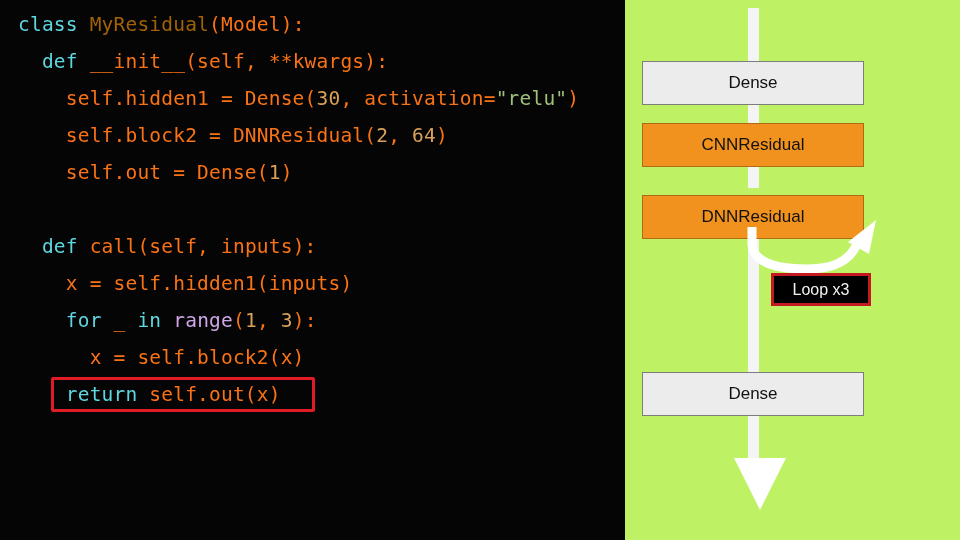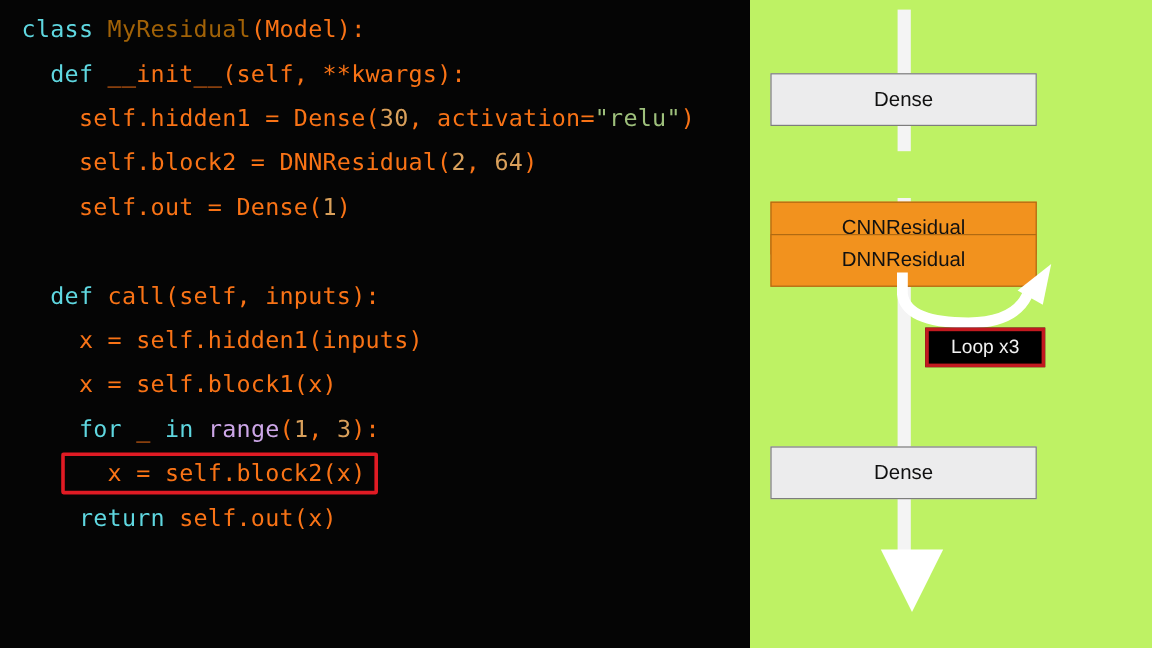--- a/index.html
+++ b/index.html
@@ -92,21 +92,21 @@
     border: 1px solid #7d7d7d;
   }
   .node-dense {
     background: #ececed;
   }
   .node-residual {
     background: #f2921e;
     border-color: #b06a12;
   }
   #node-dense-top   { top: 61px;  }
-  #node-cnn         { top: 123px; margin-top: 45px; }
+  #node-cnn         { top: 123px; }
   #node-dnn         { top: 195px; }
   #node-dense-bot   { top: 372px; }
 
   #loop-badge {
     position: absolute;
     left: 146px;     
     top: 273px;
     width: 100px;
     height: 33px;
     box-sizing: border-box;
@@ -142,21 +142,20 @@
 
   <div id="code-panel">
     <div class="code-line" id="cl-0"><span class="kw">class</span><span class="plain"> </span><span class="cls">MyResidual</span><span class="plain">(Model):</span></div>
     <div class="code-line" id="cl-1"><span class="plain">  </span><span class="kw">def</span><span class="plain"> __init__(self, **kwargs):</span></div>
     <div class="code-line" id="cl-2"><span class="plain">    self.hidden1 = Dense(</span><span class="num">30</span><span class="plain">, activation=</span><span class="str">"relu"</span><span class="plain">)</span></div>
     <div class="code-line" id="cl-4"><span class="plain">    self.block2 = DNNResidual(</span><span class="num">2</span><span class="plain">, </span><span class="num">64</span><span class="plain">)</span></div>
     <div class="code-line" id="cl-5"><span class="plain">    self.out = Dense(</span><span class="num">1</span><span class="plain">)</span></div>
     <div class="code-line blank" id="cl-6">&nbsp;</div>
     <div class="code-line" id="cl-7"><span class="plain">  </span><span class="kw">def</span><span class="plain"> call(self, inputs):</span></div>
     <div class="code-line" id="cl-8"><span class="plain">    x = self.hidden1(inputs)</span></div>
-    <div class="code-line" id="cl-9"><span class="plain">    x = self.block1(x)</span></div>
     <div class="code-line" id="cl-10"><span class="plain">    </span><span class="kw">for</span><span class="plain"> _ </span><span class="kw">in</span><span class="plain"> </span><span class="fn">range</span><span class="plain">(</span><span class="num">1</span><span class="plain">, </span><span class="num">3</span><span class="plain">):</span></div>
     <div class="code-line" id="cl-11"><span class="plain">      x = self.block2(x)</span></div>
     <div class="code-line" id="cl-12"><span class="plain">    </span><span class="kw">return</span><span class="plain"> self.out(x)</span></div>
 
     <div class="hl-box" id="for-highlight"></div>
   </div>
 
   <div id="diagram-panel">
 
     <div class="spine" style="top:8px;  height:56px;"></div>

